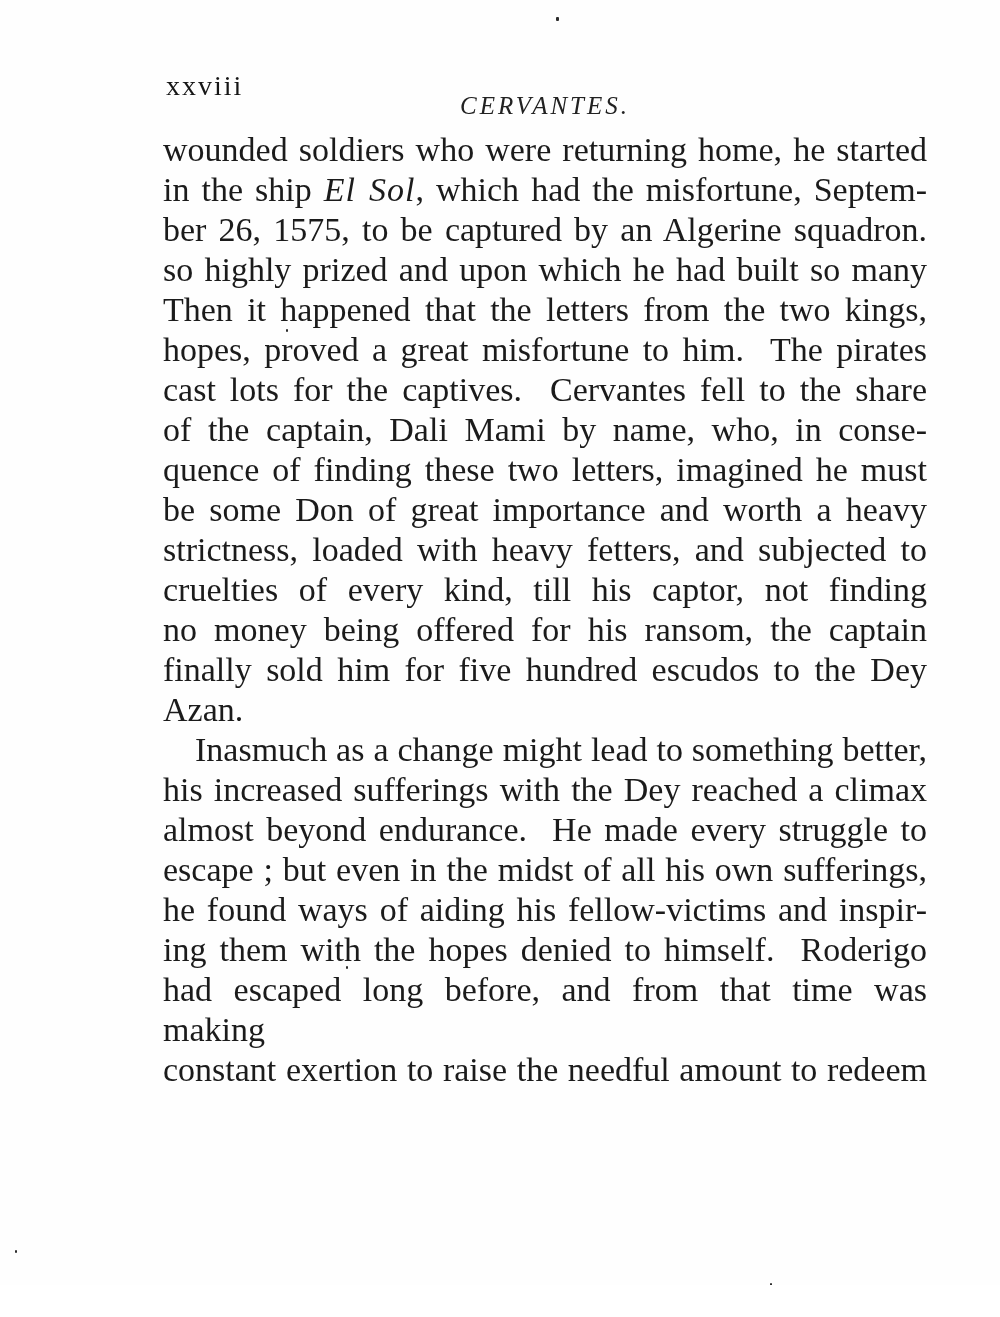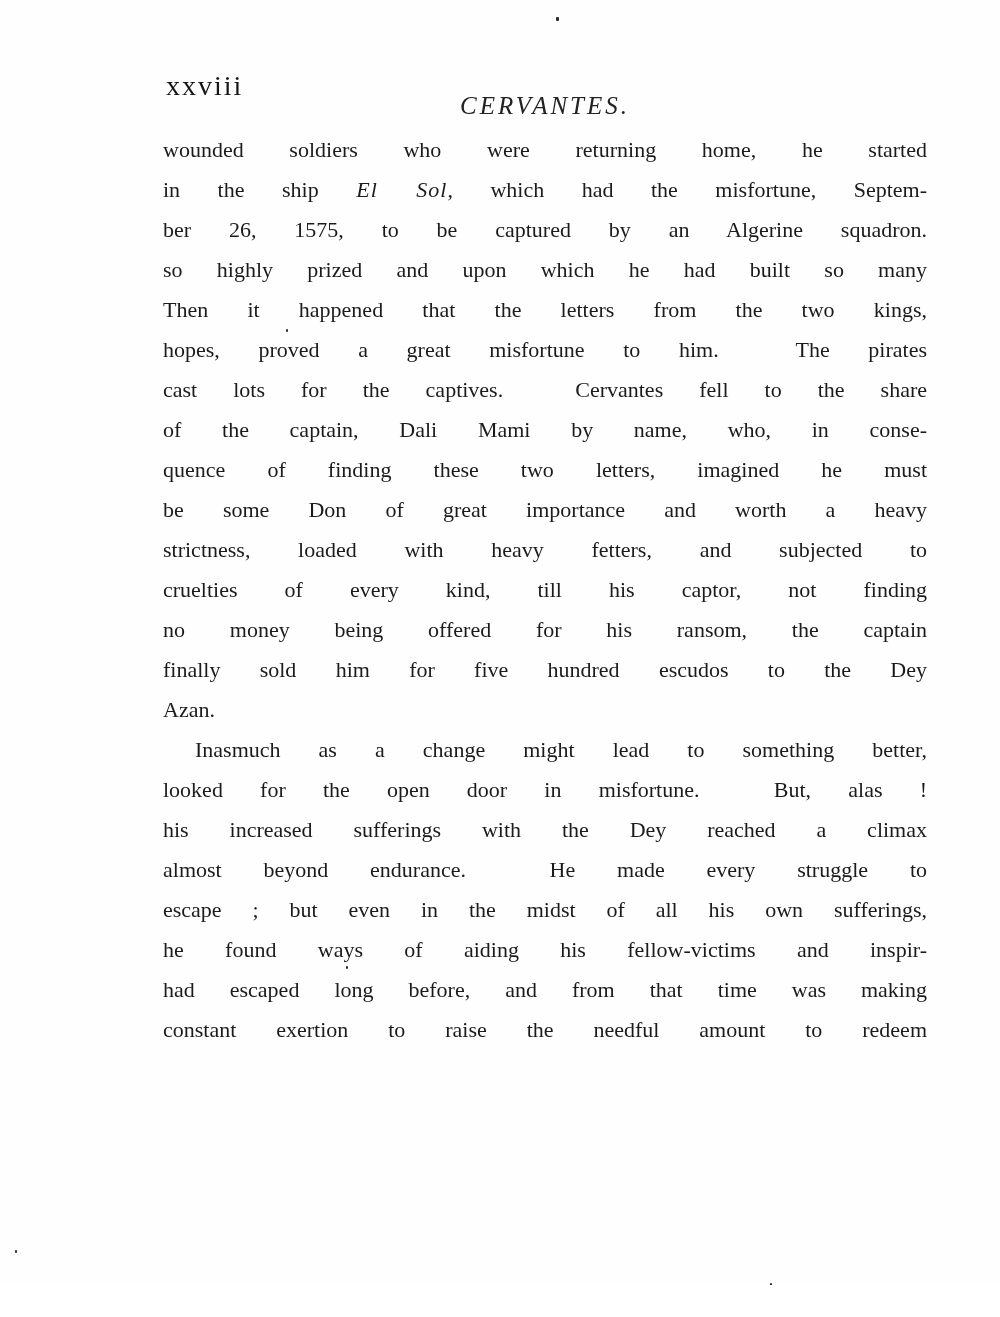--- a/index.html
+++ b/index.html
@@ -37,21 +37,21 @@
     letter-spacing: 3px;
     color: #222;
     margin-top: 20px;
   }
   
   .text-block {
     position: absolute;
     left: 163px;
     top: 130px;
     width: 764px;
-    font-size: 22px;
+    font-size: 34px;
     line-height: 40px;
   }
   .line {
     white-space: pre-wrap;
     text-align: justify;
     text-align-last: justify;
     color: #1b1b1b;
   }
   .line.no-justify {
     text-align-last: left;
@@ -93,25 +93,25 @@
       <div class="line">cast lots for the captives.  Cervantes fell to the share</div>
       <div class="line">of the captain, Dali Mami by name, who, in conse-</div>
       <div class="line">quence of finding these two letters, imagined he must</div>
       <div class="line">be some Don of great importance and worth a heavy</div>
       <div class="line">strictness, loaded with heavy fetters, and subjected to</div>
       <div class="line">cruelties of every kind, till his captor, not finding</div>
       <div class="line">no money being offered for his ransom, the captain</div>
       <div class="line">finally sold him for five hundred escudos to the Dey</div>
       <div class="line no-justify">Azan.</div>
       <div class="line indent">Inasmuch as a change might lead to something better,</div>
-      <div class="line">looked for the open door in misfortune.  But, alas !</div>
       <div class="line">his increased sufferings with the Dey reached a climax</div>
       <div class="line">almost beyond endurance.  He made every struggle to</div>
       <div class="line">escape ; but even in the midst of all his own sufferings,</div>
       <div class="line">he found ways of aiding his fellow-victims and inspir-</div>
+      <div class="line">ing them with the hopes denied to himself.  Roderigo</div>
       <div class="line">had escaped long before, and from that time was making</div>
       <div class="line">constant exertion to raise the needful amount to redeem</div>
     </div>
 
   <span class="speck s1"></span>
   <span class="speck s2"></span>
   <span class="speck s3"></span>
   <span class="speck s4"></span>
   <span class="speck s5"></span>
 </div>

